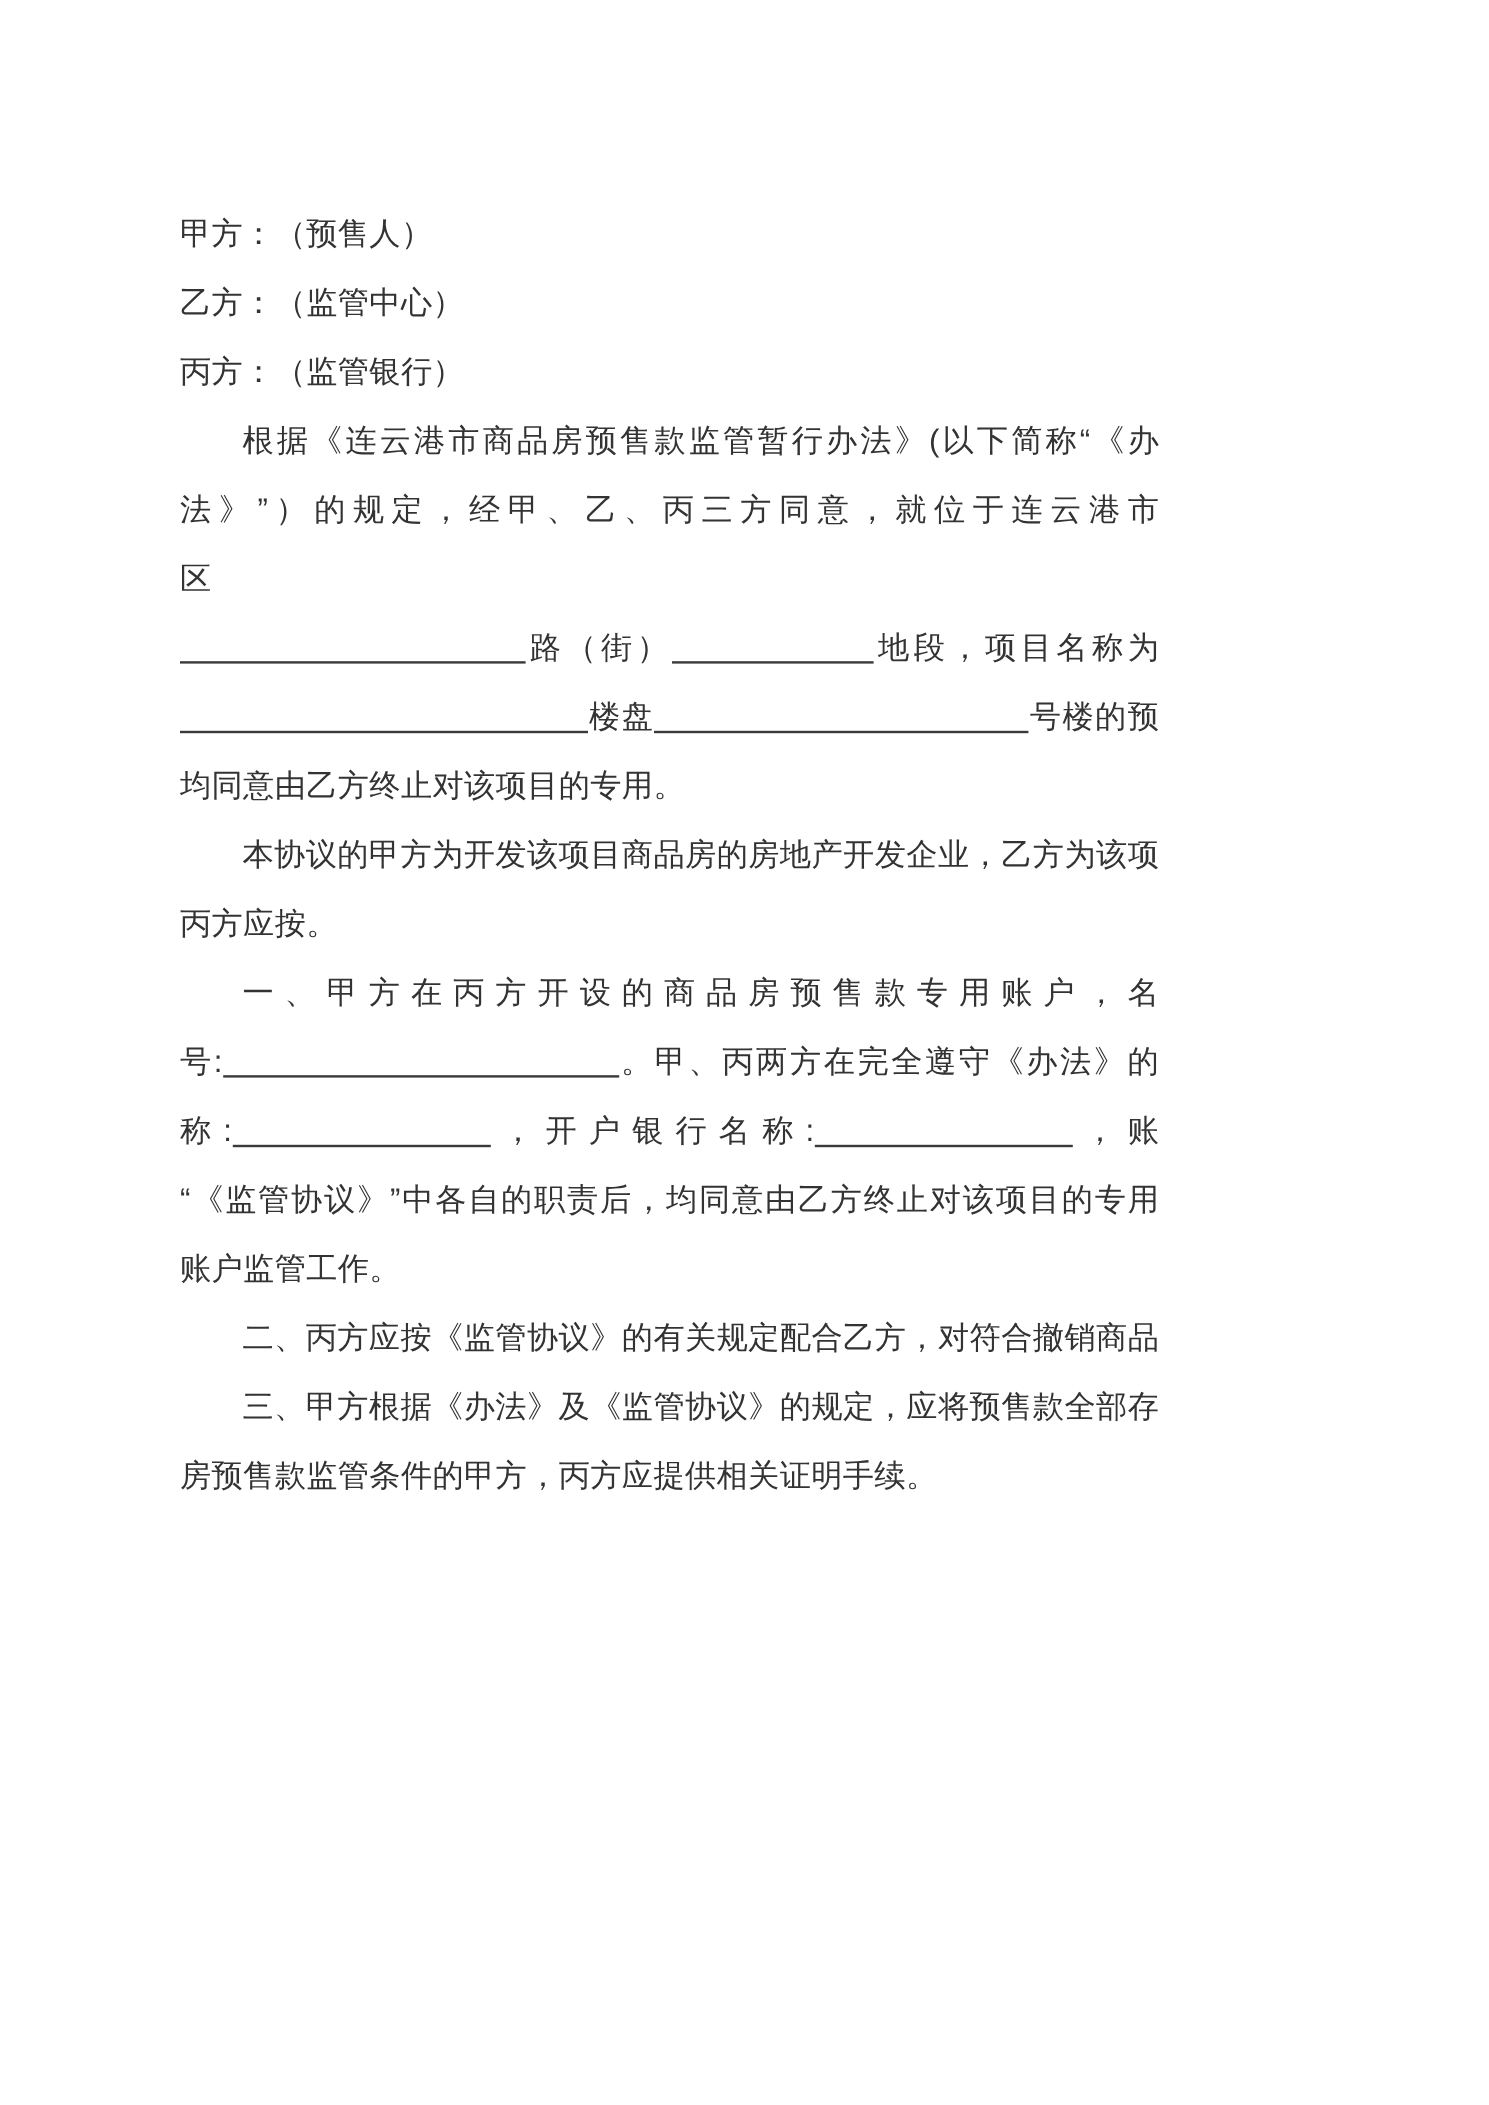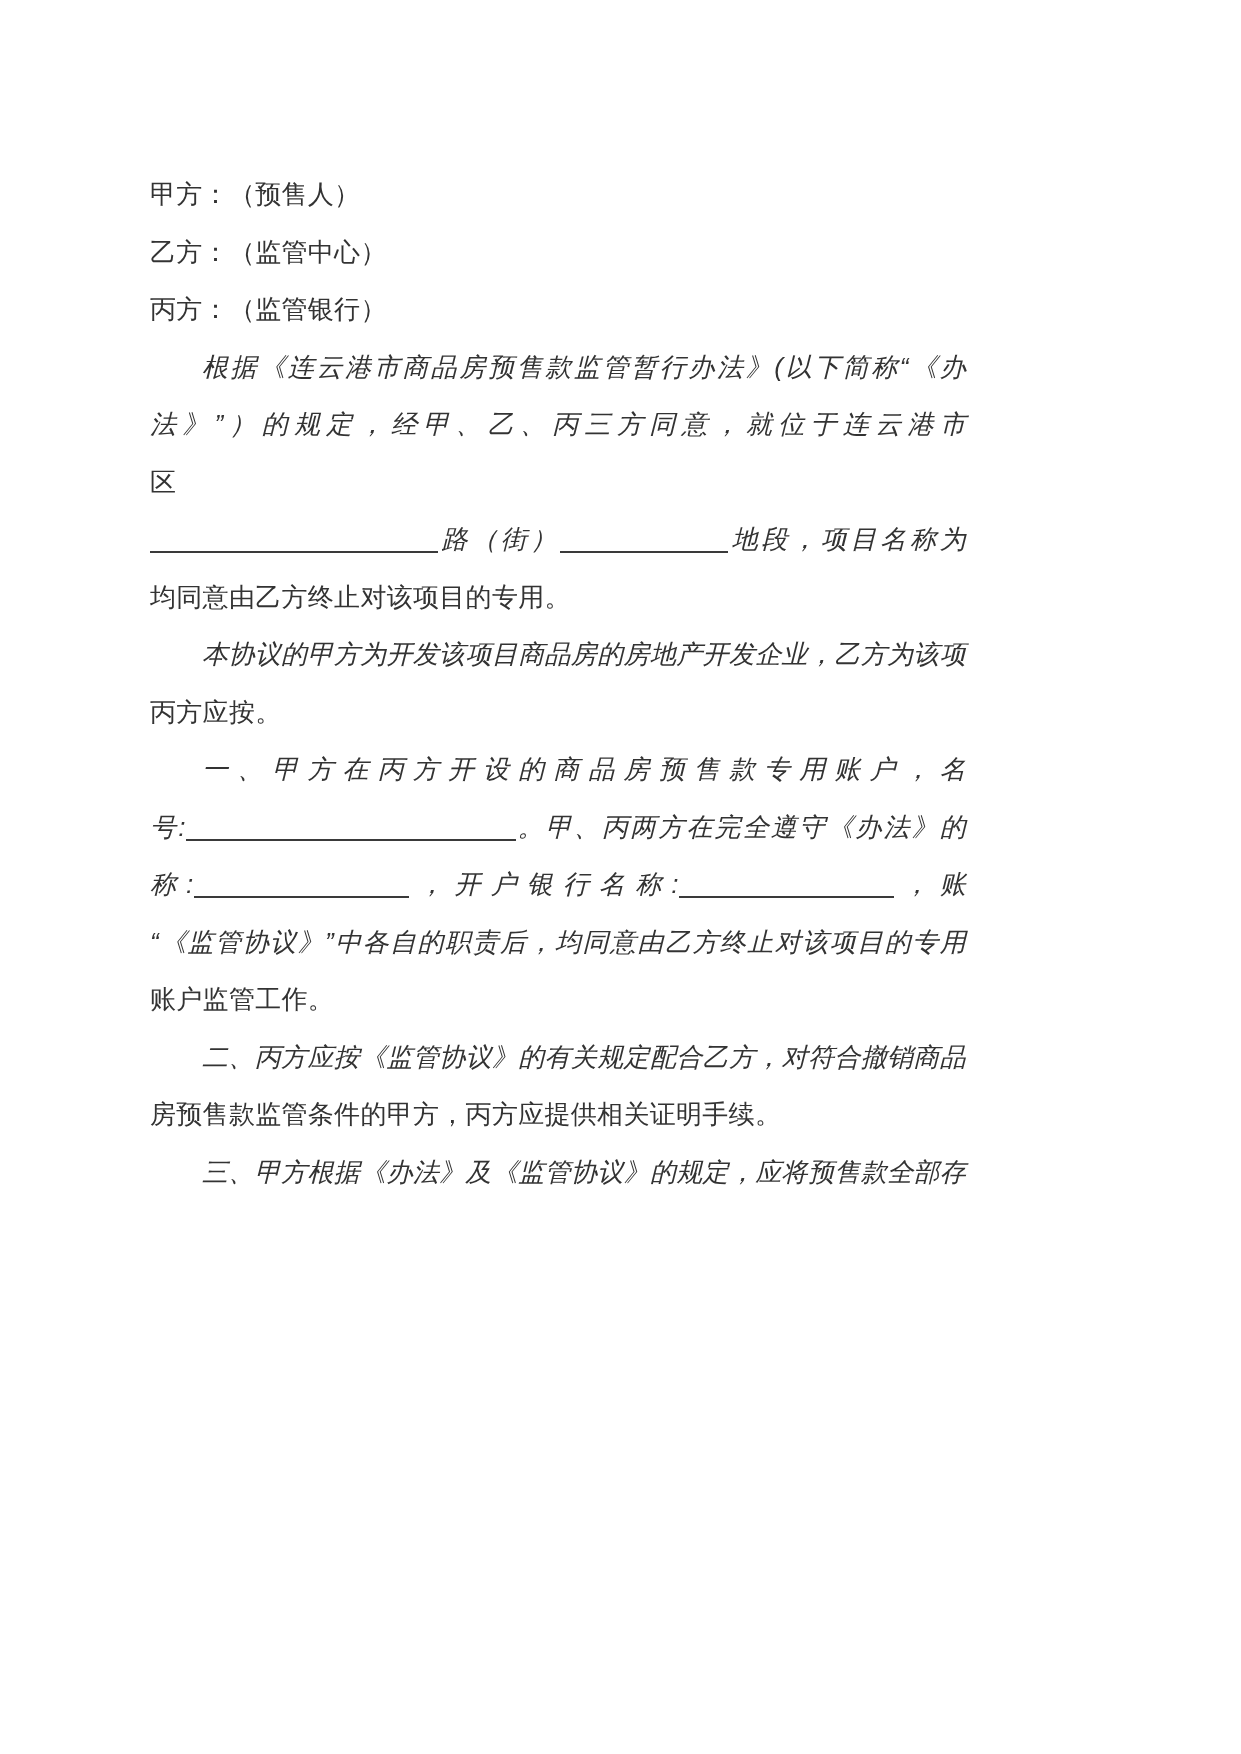--- a/index.html
+++ b/index.html
@@ -25,21 +25,20 @@
   .line {
     font-size: 26px;
     line-height: 57.5px;
     white-space: nowrap;
     letter-spacing: 0.3px;
   }
   .line.jl {
     white-space: normal;
     text-align: justify;
     text-align-last: justify;
-    font-style: italic;
     -moz-text-align-last: justify;
   }
   .line.indent {
     text-indent: 52px;
   }
   
   .blank {
     display: inline-block;
     height: 1em;
     border-bottom: 2px solid #3a3a3a;
@@ -60,20 +59,21 @@
     <div class="line"><span class="seg">丙方：（监管银行）</span></div>
 
     <div class="line indent jl"><span class="seg">根据《连云港市商品房预售款监管暂行办法》(以下简称“《办</span></div>
 
     <div class="line jl"><span class="seg">法》”）的规定，经甲、乙、丙三方同意，就位于连云港市</span></div>
 
     <div class="line"><span class="seg">区</span></div>
 
     <div class="line jl"><span class="blank" style="width:288px"></span><span class="seg">路（街）</span><span class="blank" style="width:168px"></span><span class="seg">地段，项目名称为</span></div>
 
+    <div class="line jl"><span class="blank" style="width:340px"></span><span class="seg">楼盘</span><span class="blank" style="width:312px"></span><span class="seg">号楼的预</span></div>
 
     <div class="line"><span class="seg">均同意由乙方终止对该项目的专用。</span></div>
 
     <div class="line indent jl"><span class="seg">本协议的甲方为开发该项目商品房的房地产开发企业，乙方为该项</span></div>
 
 
     <div class="line"><span class="seg">丙方应按。</span></div>
 
     <div class="line indent jl"><span class="seg">一、甲方在丙方开设的商品房预售款专用账户，名</span></div>
 
@@ -81,18 +81,18 @@
 
     <div class="line jl"><span class="seg">称:</span><span class="blank" style="width:215px"></span><span class="seg">，开户银行名称:</span><span class="blank" style="width:215px"></span><span class="seg">，账</span></div>
 
 
     <div class="line jl"><span class="seg">“《监管协议》”中各自的职责后，均同意由乙方终止对该项目的专用</span></div>
 
     <div class="line"><span class="seg">账户监管工作。</span></div>
 
     <div class="line indent jl"><span class="seg">二、丙方应按《监管协议》的有关规定配合乙方，对符合撤销商品</span></div>
 
+    <div class="line indent jl"><span class="seg">三、甲方根据《办法》及《监管协议》的规定，应将预售款全部存</span></div>
+
     <div class="line"><span class="seg">房预售款监管条件的甲方，丙方应提供相关证明手续。</span></div>
-
-    <div class="line indent jl"><span class="seg">三、甲方根据《办法》及《监管协议》的规定，应将预售款全部存</span></div>
 
   </div>
 </div>
 
 </body></html>

